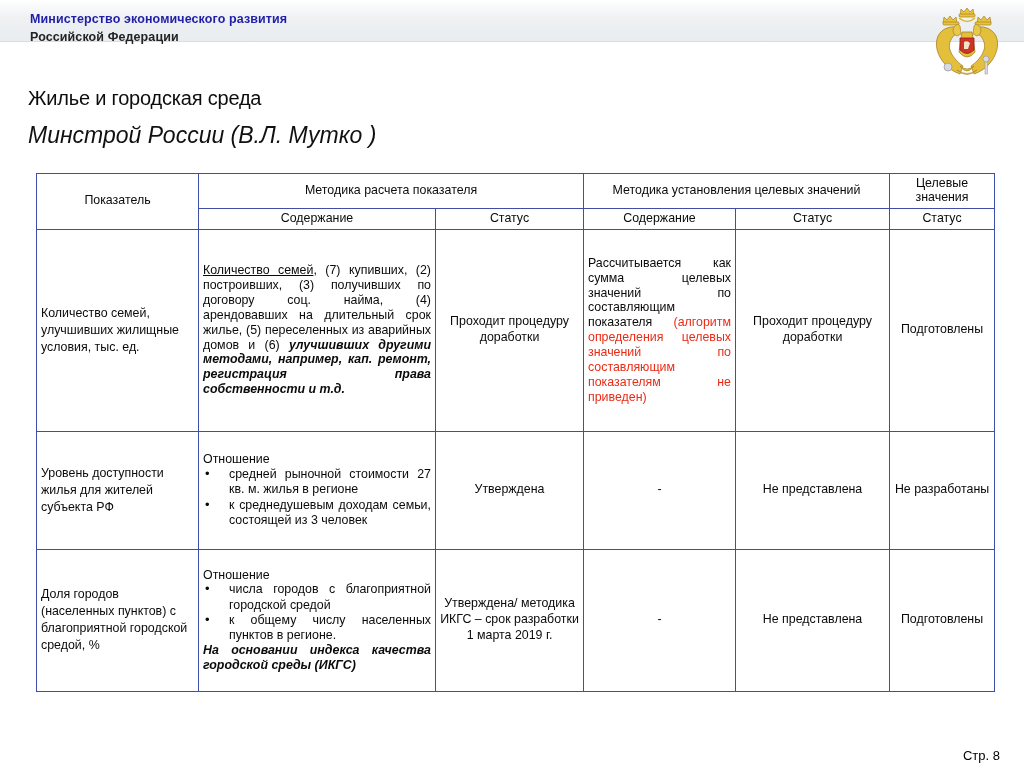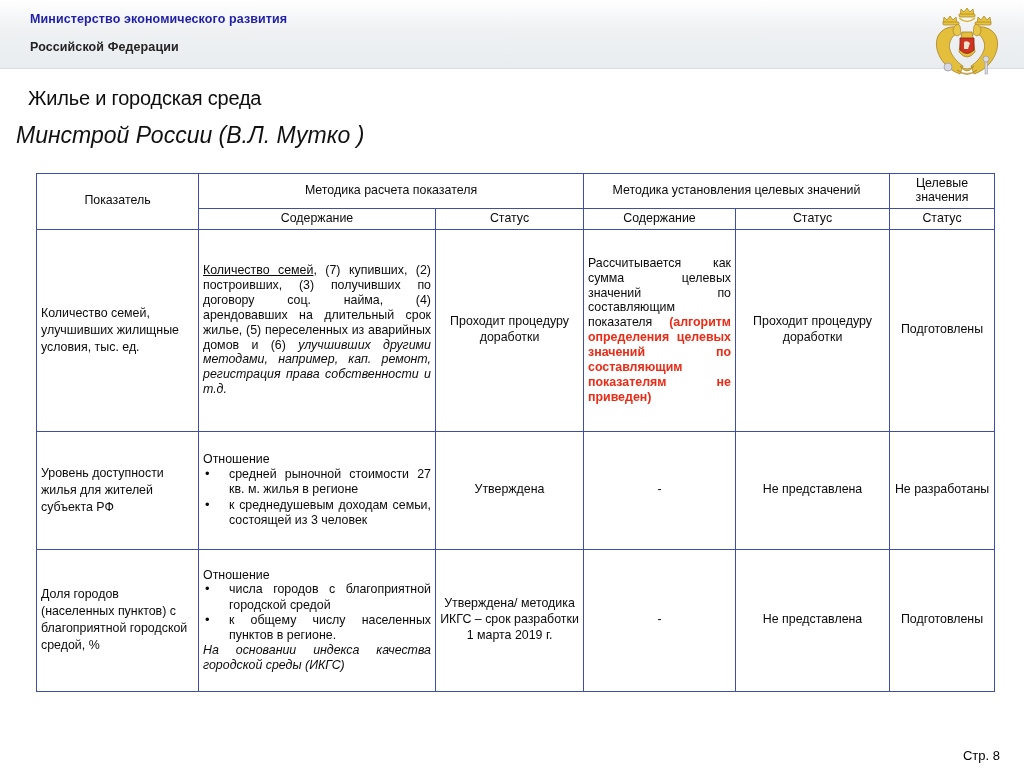--- a/index.html
+++ b/index.html
@@ -14,50 +14,50 @@
     position: relative;
     width: 1024px;
     height: 777px;
     background: #ffffff;
   }
 
   
   .min-bar {
     position: absolute;
     left: 0; top: 0;
-    width: 1024px; height: 69px;
+    width: 1024px; height: 42px;
     background: linear-gradient(to bottom, #ffffff 0%, #eff1f3 42%, #e9edef 100%);
     border-bottom: 1px solid #d7dde1;
   }
   .min-bar .line1 {
     position: absolute; left: 30px; top: 12px;
     font-size: 12.5px; font-weight: bold; color: #1f1fa8;
     letter-spacing: .1px; white-space: nowrap;
   }
   .min-bar .line2 {
-    position: absolute; left: 30px; top: 40px;
+    position: absolute; left: 30px; top: 30px;
     font-size: 12.5px; font-weight: bold; color: #232323;
     letter-spacing: .1px; white-space: nowrap;
   }
 
   
   .emblem {
     position: absolute;
     left: 930px; top: 4px;
     width: 74px; height: 78px;
   }
 
   
   .slide-title {
     position: absolute; left: 28px; top: 87px;
     font-size: 20px; font-weight: normal; color: #0d0d0d;
     letter-spacing: -0.2px; white-space: nowrap;
   }
   .slide-subtitle {
-    position: absolute; left: 16px; top: 122px;
+    position: absolute; left: 28px; top: 122px;
     font-size: 23px; font-style: italic; color: #111111;
     white-space: nowrap;
   }
 
   
   .tbl-wrap {
     position: absolute;
     left: 36px; top: 173px;
     width: 958px;
   }
@@ -108,22 +108,22 @@
   td.center {
     text-align: center;
     vertical-align: middle;
     font-size: 13.2px;
     line-height: 1.28;
   }
   td.green  { background: #a9ea7e; }
   td.purple { background: #a5a6e2; }
 
   .u { text-decoration: underline; }
-  .it { font-style: italic; }
-  .red { color: #ea2b16; font-weight: bold; }
+  .it { font-style: italic; font-weight: bold; }
+  .red { color: #ea2b16; }
   .nojust { text-align: left; }
 
   ul.bl {
     margin: 0; padding: 0; list-style: none;
   }
   ul.bl li {
     position: relative;
     padding-left: 26px;
     margin: 0 0 0 0;
     line-height: 1.22;

